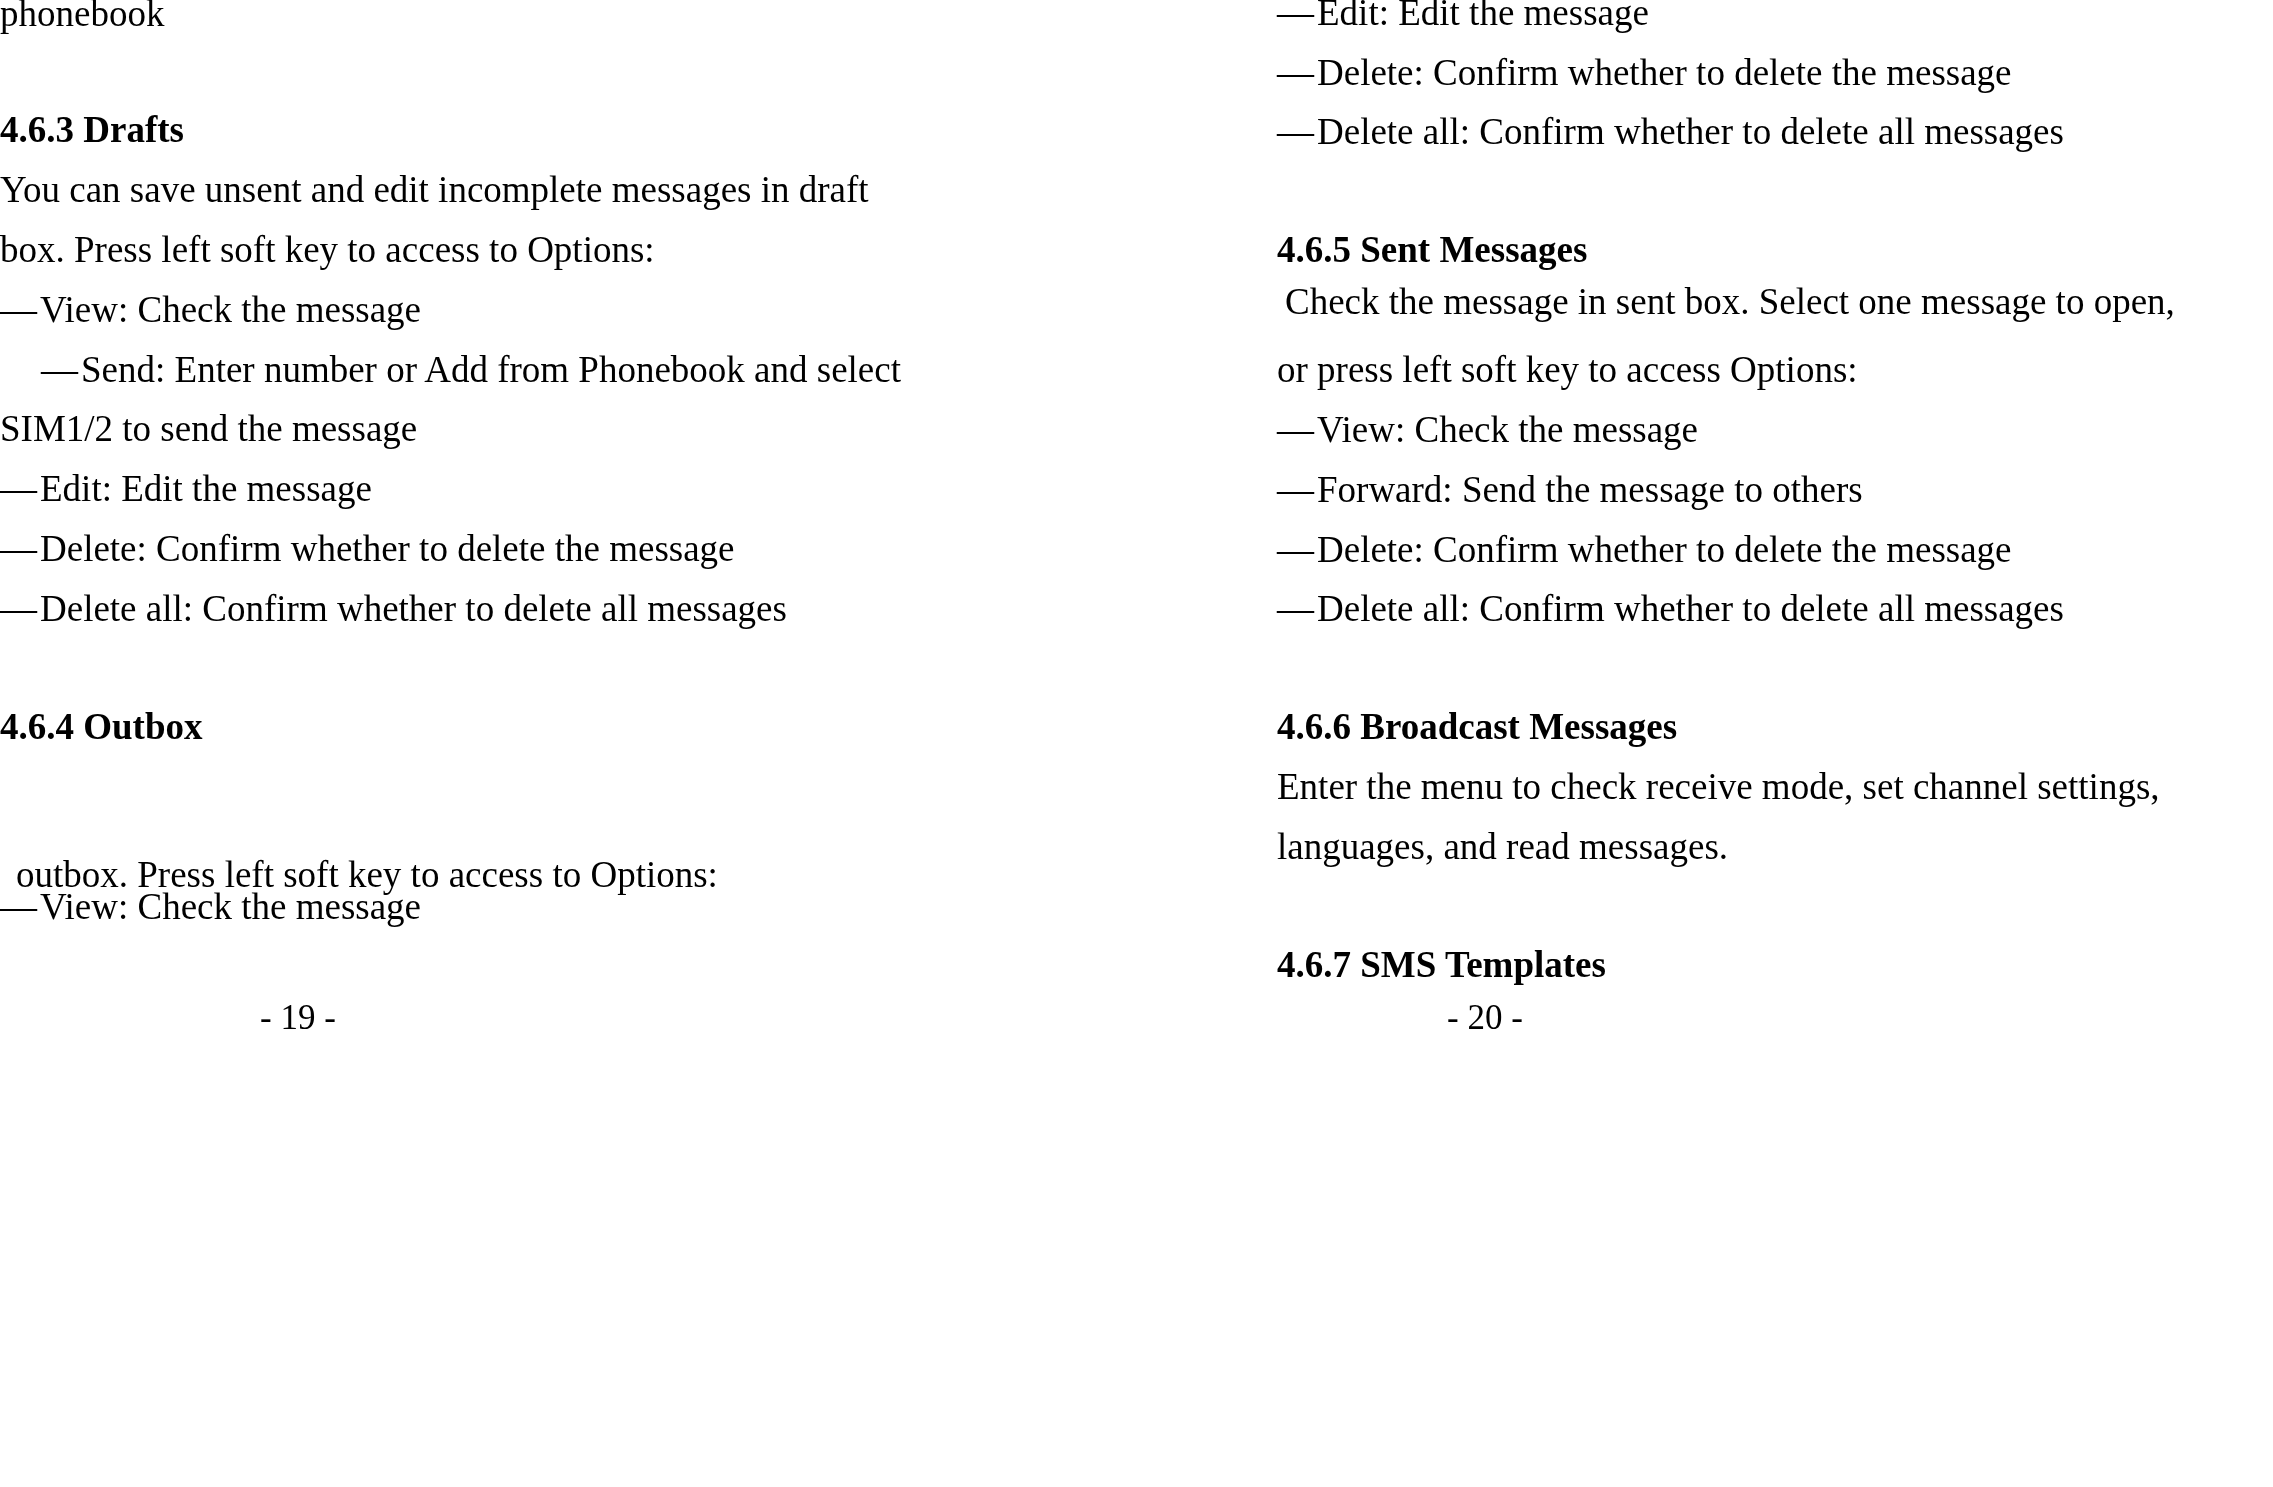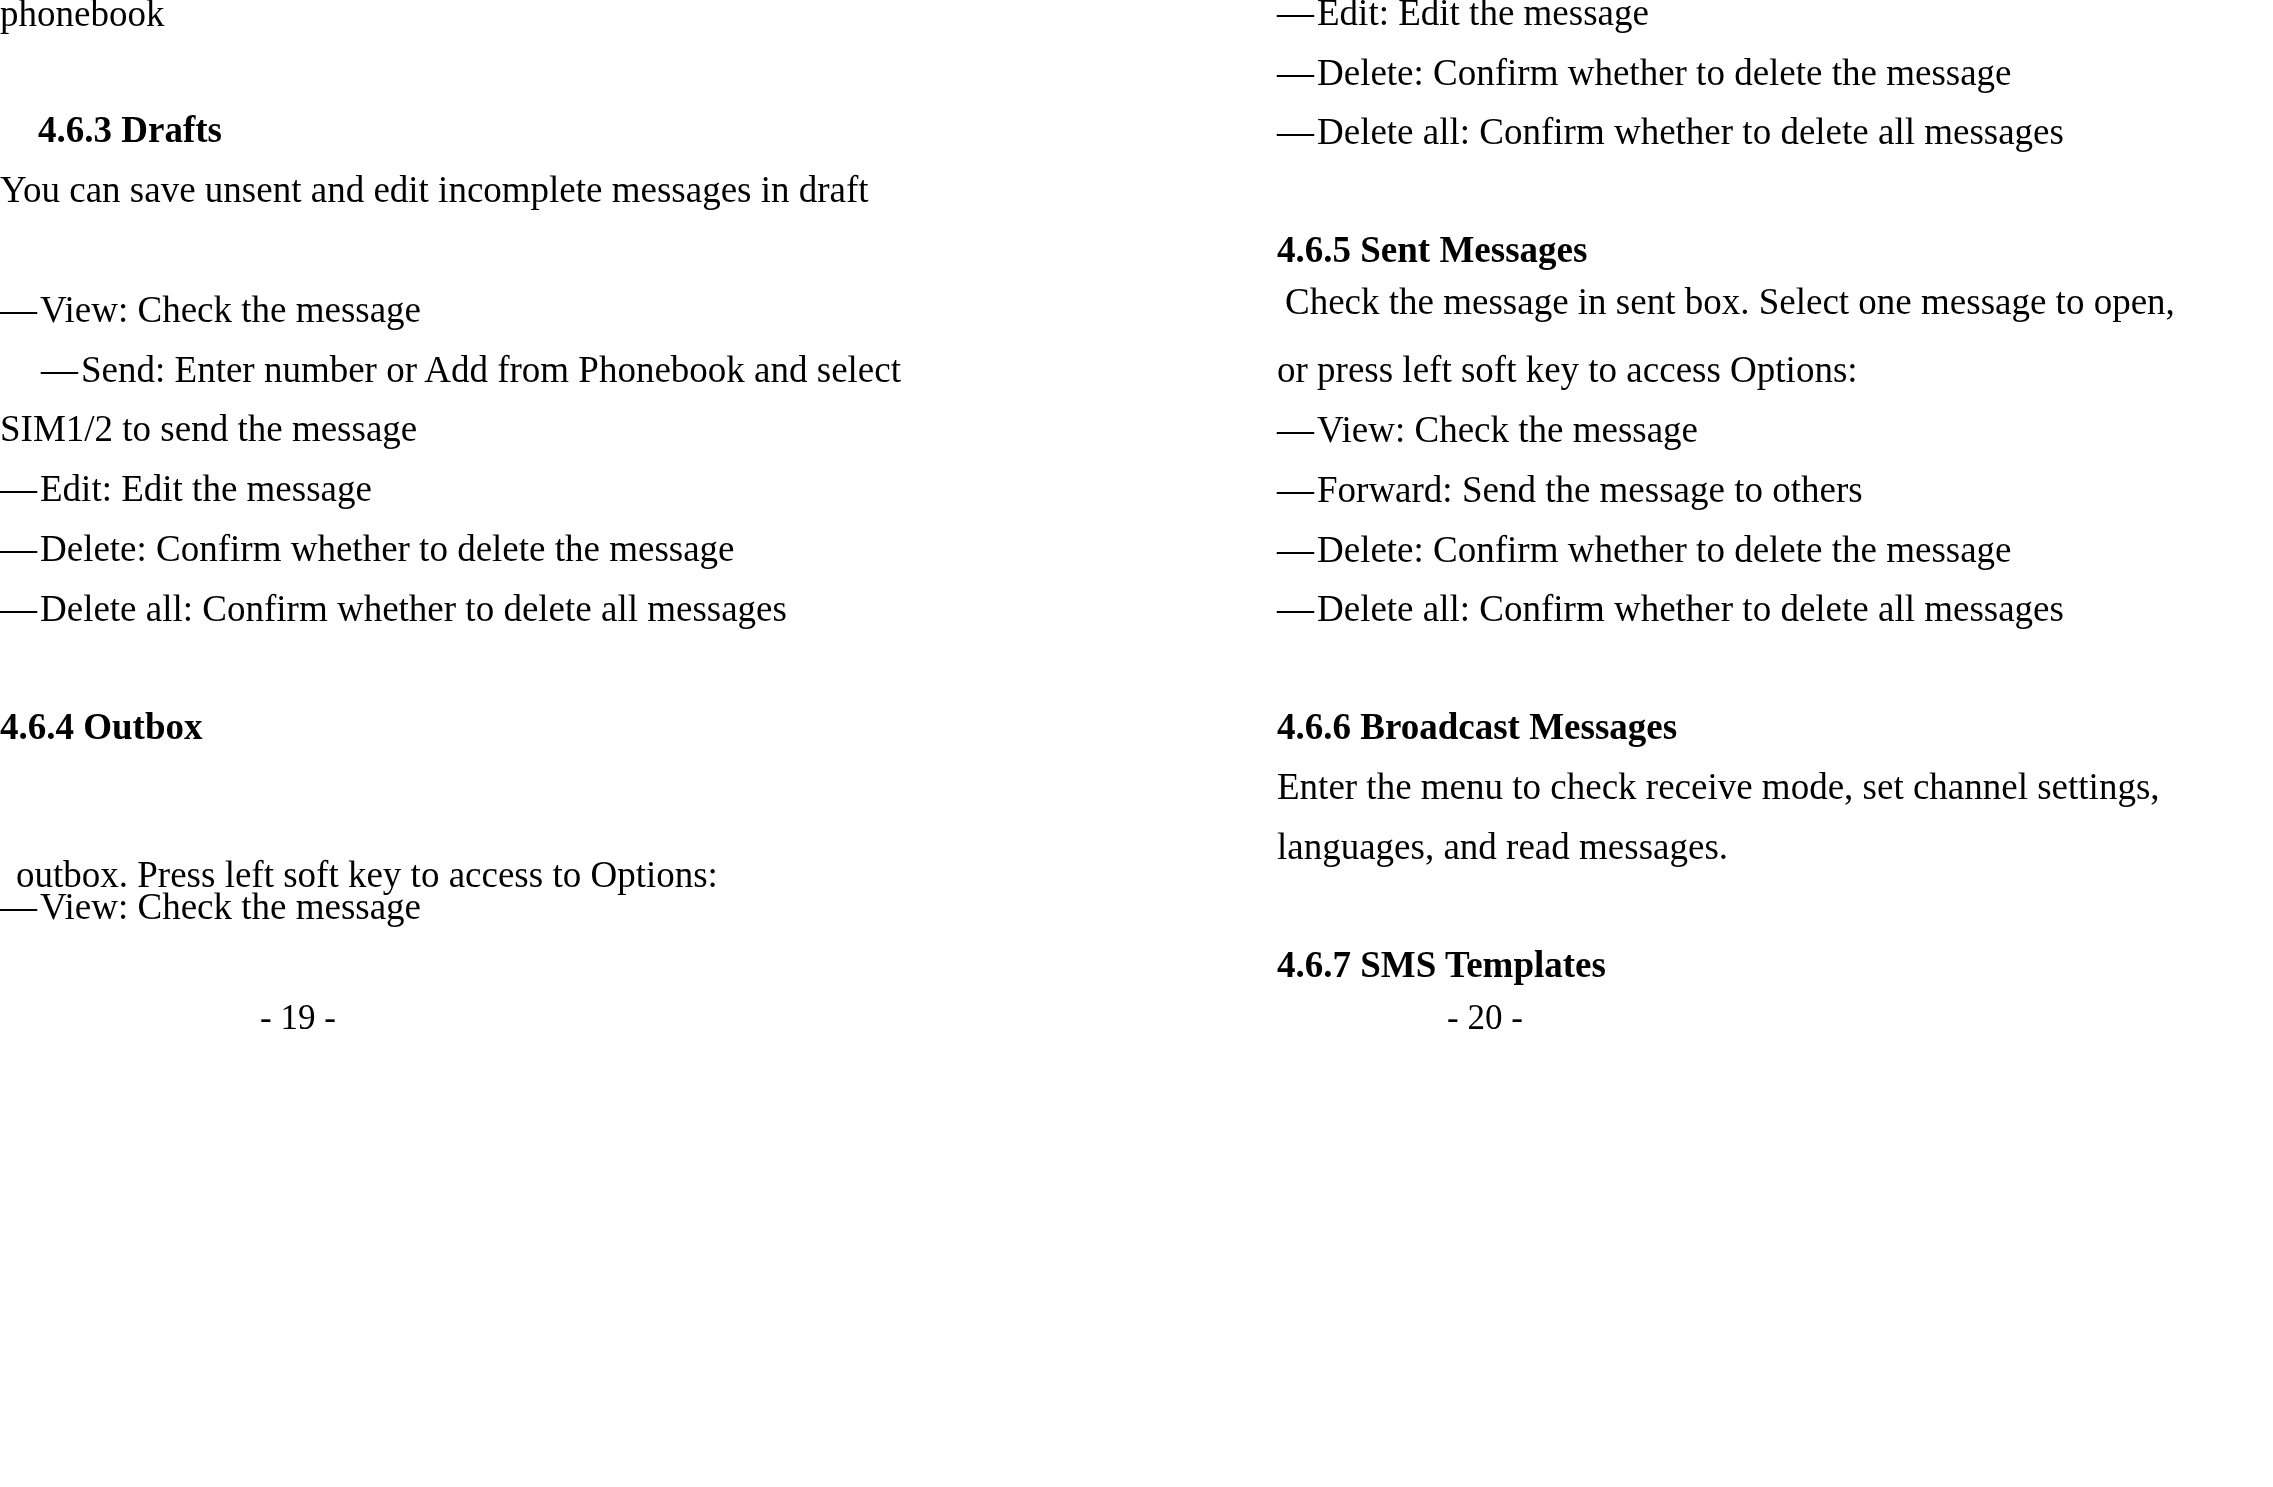--- a/index.html
+++ b/index.html
@@ -67,24 +67,25 @@
 </style>
 </head>
 <body>
 
 <div class="page">
 
   <div class="sheet-col left">
 
     <div class="ln" style="top:-8px;">phonebook</div>
 
-    <div class="ln bold" style="top:108px;padding-left:38px;">4.6.3 Drafts</div>
+    <div class="ln bold" style="top:108px;">4.6.3 Drafts</div>
 
     <div class="ln" style="top:168px;">You can save unsent and edit incomplete messages in draft</div>
 
+    <div class="ln" style="top:228px;">box. Press left soft key to access to Options:</div>
 
     <div class="ln bullet" style="top:288px;">
       <span class="dash">—</span><span class="btext">View: Check the message</span>
     </div>
 
     <div class="ln bullet" style="top:348px;margin-left:41px;">
       <span class="dash">—</span><span class="btext">Send: Enter number or Add from Phonebook and select</span>
     </div>
 
     <div class="ln" style="top:407px;">SIM1/2 to send the message</div>

